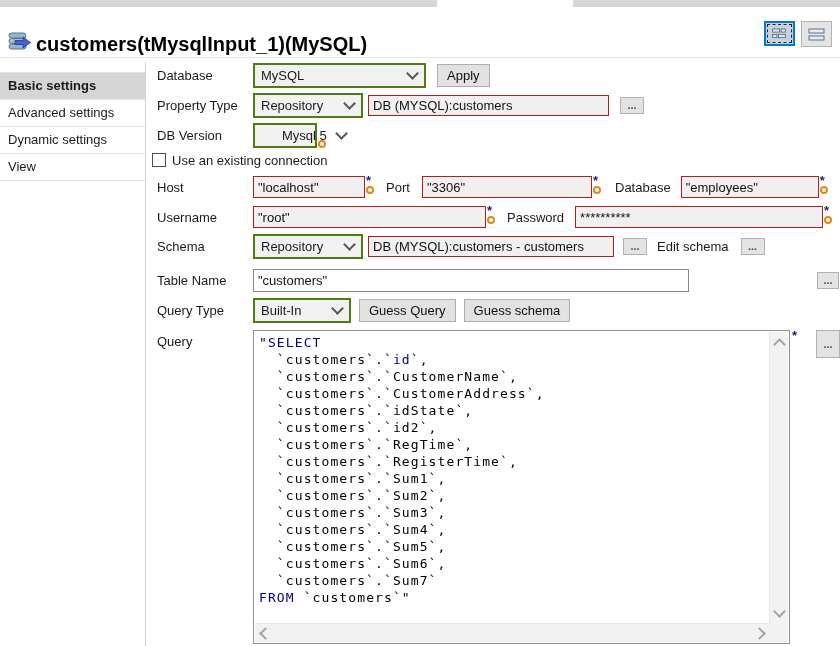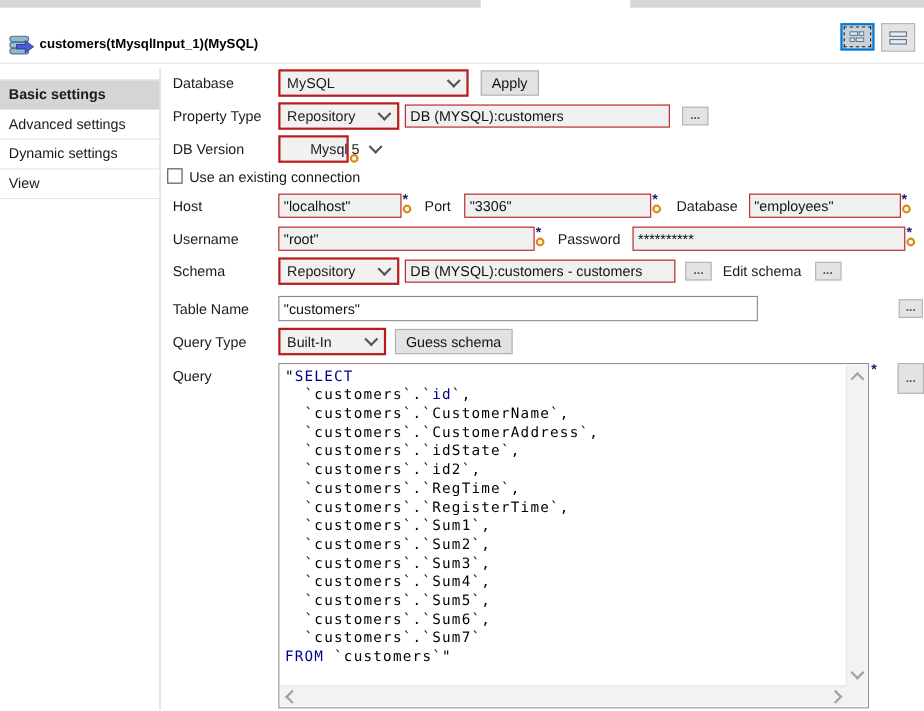--- a/index.html
+++ b/index.html
@@ -7,38 +7,38 @@
             font-family:"Liberation Sans",sans-serif; font-size:13px; color:#1a1a1a; overflow:hidden; }
 
   
   .tabseg { position:absolute; top:0; height:7px; background:#d5d5d5; }
   .tabseg.left { left:0; width:437px; }
   .tabseg.right { left:573px; width:267px; }
 
   .header-sep { position:absolute; top:57px; left:0; width:840px; height:1px; background:#e4e4e4; }
 
   .title-icon { position:absolute; left:8px; top:31px; width:24px; height:22px; }
-  .page-title { position:absolute; left:36px; top:33px; font-size:12px; font-weight:bold; color:#000; white-space:nowrap; }
+  .page-title { position:absolute; left:36px; top:33px; font-size:20px; font-weight:bold; color:#000; white-space:nowrap; }
 
   .viewbtn { position:absolute; top:21px; width:31px; height:26px; box-sizing:border-box;
              display:flex; align-items:center; justify-content:center; padding:0; }
   .viewbtn.sel { left:764px; background:#c9d2da; border:2px solid #0078d7; outline:1px dashed #222; outline-offset:-4px; }
   .viewbtn.plain { left:801px; background:#e4e4e4; border:1px solid #b3b3b3; }
 
   
   .sidebar { position:absolute; left:0; top:62px; width:146px; height:584px; border-right:1px solid #d2d2d2; box-sizing:border-box; }
   .side-items { margin-top:10px; border-top:1px solid #e4e4e4; }
   .side-item { height:26px; line-height:26px; padding-left:8px; border-bottom:1px solid #e4e4e4; cursor:default; white-space:nowrap; }
   .side-item.selected { background:#d5d5d5; font-weight:bold; }
 
   
   .row { position:absolute; left:157px; display:flex; align-items:center; white-space:nowrap; }
   .lbl { width:96px; flex:none; color:#1a1a1a; }
 
-  .sel { box-sizing:border-box; height:25px; border:2px solid #b91c1c; background:#f1f1f1;
+  .sel { box-sizing:border-box; height:25px; border:2px solid #4d7c0f; background:#f1f1f1;
          display:flex; align-items:center; justify-content:space-between; padding:0 7px 0 6px; cursor:default; }
   .chvd { width:7px; height:7px; border-left:2px solid #555; border-top:2px solid #555;
           transform:rotate(225deg); margin-top:-4px; flex:none; margin-left:10px; }
 
   .gin { box-sizing:border-box; height:22px; border:1px solid #b91c1c; background:#f0f0f0;
          font:13px "Liberation Sans",sans-serif; padding:0 4px; color:#111; }
   .win { box-sizing:border-box; height:23px; border:1px solid #8a8a8a; background:#ffffff;
          font:13px "Liberation Sans",sans-serif; padding:0 4px; color:#111; }
 
   .btn { box-sizing:border-box; height:23px; background:#e2e2e2; border:1px solid #aeaeae;
@@ -212,20 +212,21 @@
     <input class="win" style="width: 436px;" value="&quot;customers&quot;">
     <button class="morebtn" style="margin-left:128px;width:22px;">...</button>
   </div>
 
   <div class="row" id="row-qtype">
     <span class="lbl">Query Type</span>
     <div class="sel" style="width:98px;">
       <span>Built-In</span>
       <span class="chvd"></span>
     </div>
+    <button class="btn" style="margin-left:8px;">Guess Query</button>
     <button class="btn" style="margin-left:8px;">Guess schema</button>
   </div>
 
   <div class="row" id="row-query">
     <span class="lbl" style="padding-top:4px;">Query</span>
     <div class="querybox">
       <div class="qtext"><div><span>"</span><span class="kw">SELECT</span></div><div><span>  `customers`.`</span><span class="kw">id</span><span>`,</span></div><div><span>  `customers`.`CustomerName`,</span></div><div><span>  `customers`.`CustomerAddress`,</span></div><div><span>  `customers`.`idState`,</span></div><div><span>  `customers`.`id2`,</span></div><div><span>  `customers`.`RegTime`,</span></div><div><span>  `customers`.`RegisterTime`,</span></div><div><span>  `customers`.`Sum1`,</span></div><div><span>  `customers`.`Sum2`,</span></div><div><span>  `customers`.`Sum3`,</span></div><div><span>  `customers`.`Sum4`,</span></div><div><span>  `customers`.`Sum5`,</span></div><div><span>  `customers`.`Sum6`,</span></div><div><span>  `customers`.`Sum7`</span></div><div><span class="kw">FROM</span><span> `customers`"</span></div></div>
       <div class="vscroll">
         <span class="chv up"></span>
         <span class="chv down"></span>

